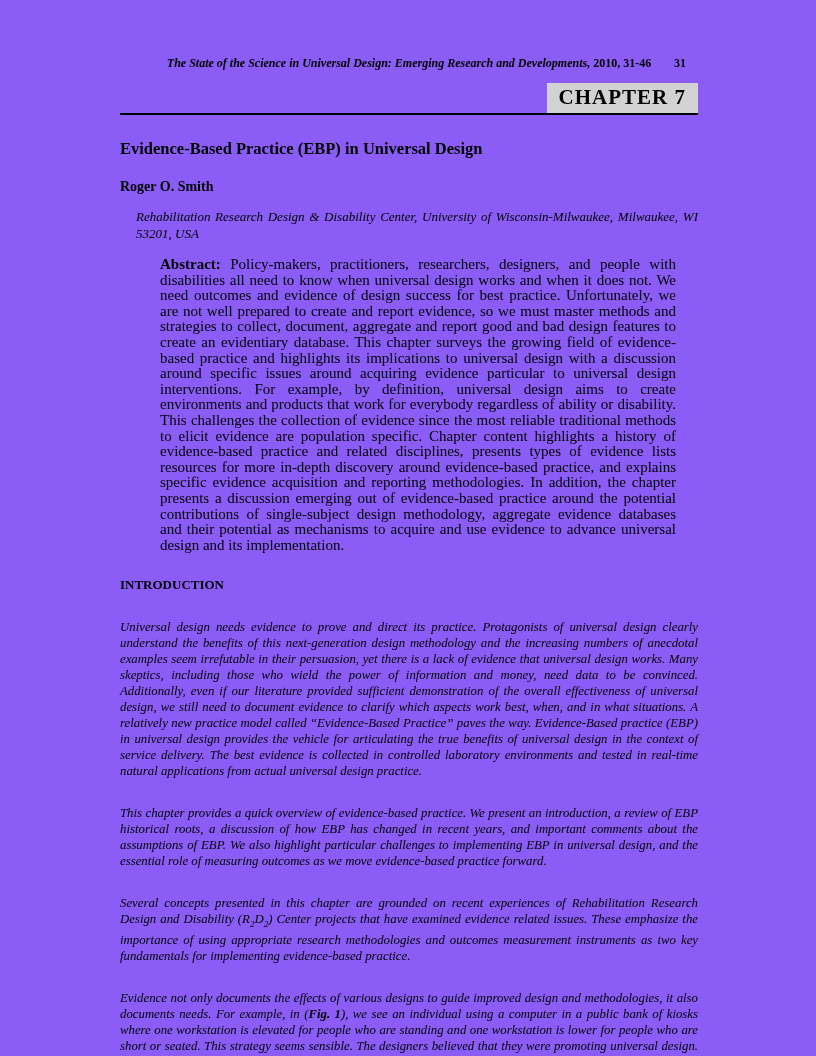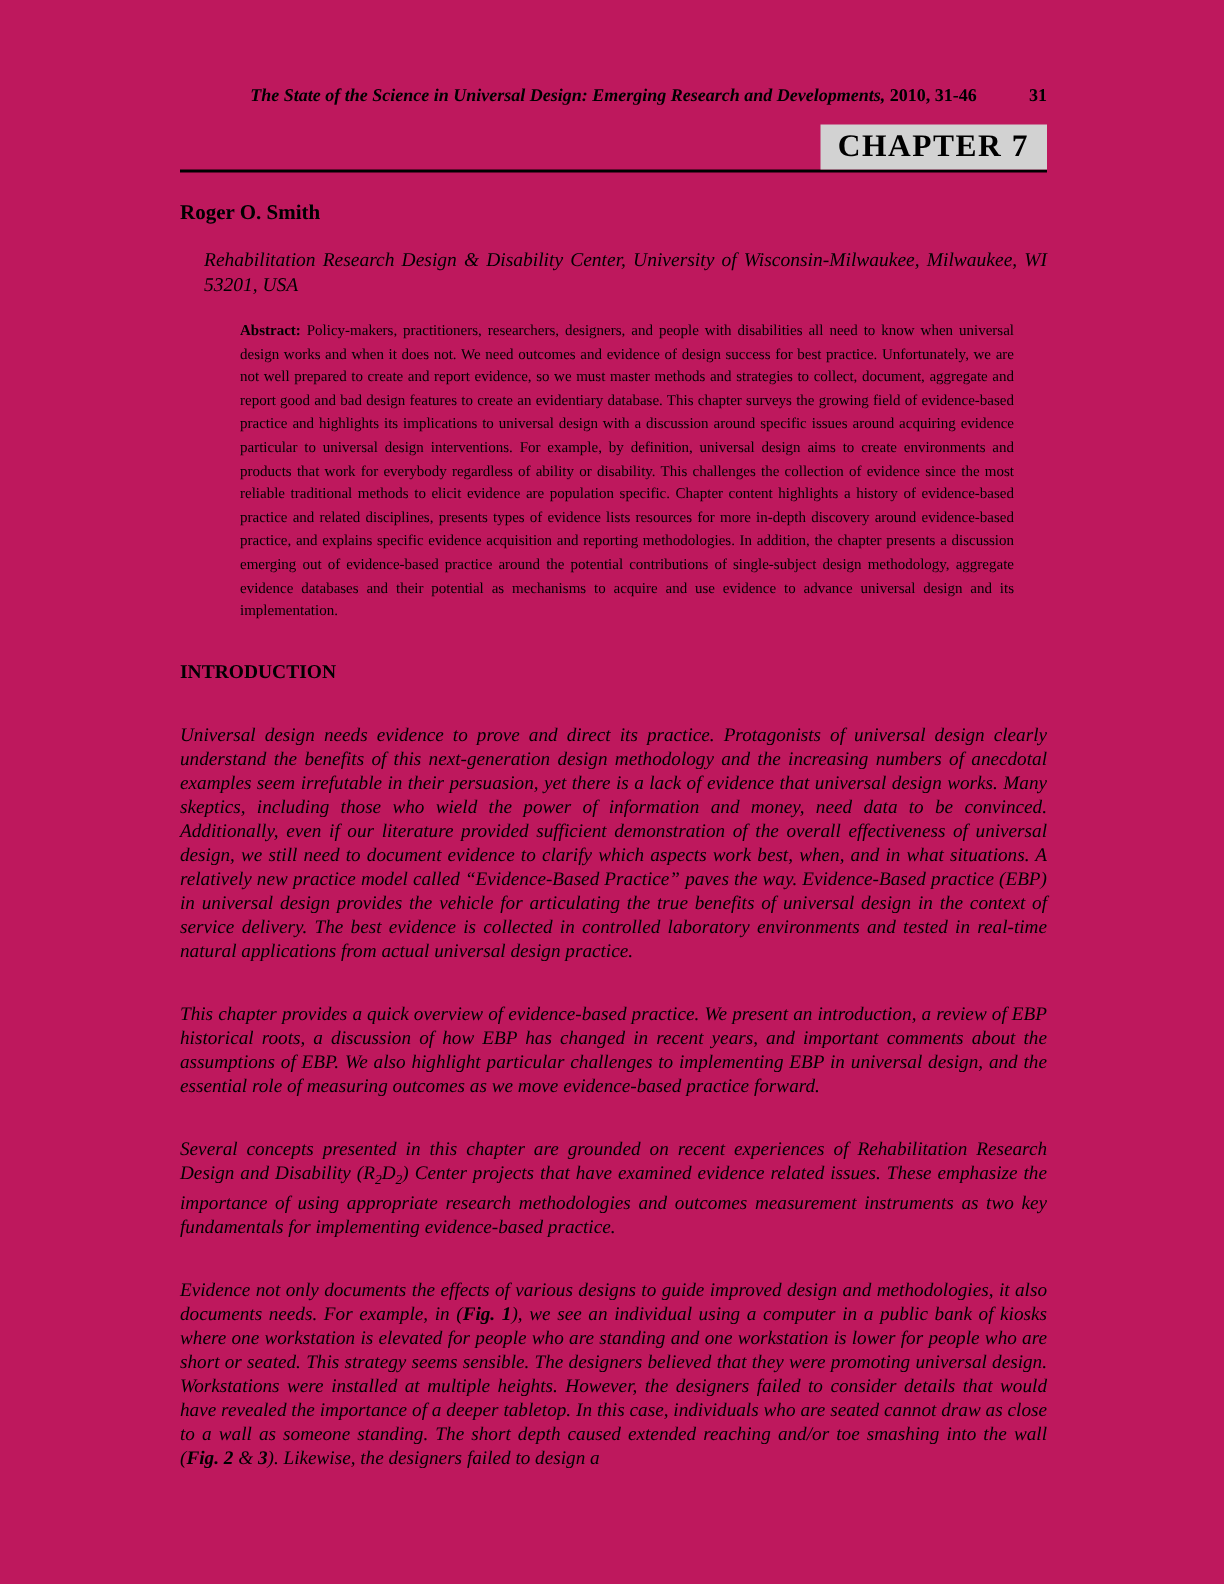--- a/index.html
+++ b/index.html
@@ -7,30 +7,30 @@
   body {
     width: 816px; height: 1056px;
     font-family: "Liberation Serif", "DejaVu Serif", serif;
     color: #000;
     overflow: hidden;
   }
   .page {
     width: 816px; height: 1056px;
     padding: 56px 118px 22px 120px;
     display: flex; flex-direction: column;
-    background: #be185d;
+    background: #8b5cf6;
   }
   .running-head {
     position: relative;
     font-size: 12px; font-weight: bold;
     text-align: center;
     line-height: 14px;
   }
   .rh-page {
-    position: absolute; right: 0; top: 0;
+    position: absolute; right: 12px; top: 0;
     font-weight: bold; font-style: normal;
   }
   .chapter-rule {
     margin-top: 13px;
     border-bottom: 2.5px solid #000;
     display: flex; justify-content: flex-end;
   }
   .chapter-badge {
     display: inline-block;
     background: #d2d2d2;
@@ -51,21 +51,21 @@
   .affiliation {
     margin-top: 13px;
     font-size: 13px; font-style: italic;
     line-height: 17px;
     text-align: justify;
     margin-left: 16px;
   }
   .abstract {
     margin-top: 15px;
     padding-left: 40px; padding-right: 22px;
-    font-size: 10px;
+    font-size: 15px;
     line-height: 15.6px;
     text-align: justify;
   }
   .section-heading {
     margin-top: 24px;
     font-size: 13px; font-weight: bold;
     line-height: 16px;
   }
   .body-para {
     margin-top: 26px;
@@ -90,20 +90,21 @@
 
   <header class="running-head">
     <span class="rh-title"><span style="font-weight: bold; font-style: italic;">The State of the Science in Universal Design: Emerging Research and Developments,</span><span style="font-weight: bold;"> 2010, 31-46</span></span>
     <span class="rh-page">31</span>
   </header>
 
   <div class="chapter-rule">
     <span class="chapter-badge">CHAPTER 7</span>
   </div>
 
+  <h1 class="title">Evidence-Based Practice (EBP) in Universal Design</h1>
 
   <div class="author">Roger O. Smith</div>
 
   <div class="affiliation">Rehabilitation Research Design &amp; Disability Center, University of Wisconsin-Milwaukee, Milwaukee, WI 53201, USA</div>
 
   <div class="abstract"><span style="font-weight: bold;">Abstract: </span><span>Policy-makers, practitioners, researchers, designers, and people with disabilities all need to know when universal design works and when it does not. We need outcomes and evidence of design success for best practice. Unfortunately, we are not well prepared to create and report evidence, so we must master methods and strategies to collect, document, aggregate and report good and bad design features to create an evidentiary database. This chapter surveys the growing field of evidence-based practice and highlights its implications to universal design with a discussion around specific issues around acquiring evidence particular to universal design interventions. For example, by definition, universal design aims to create environments and products that work for everybody regardless of ability or disability. This challenges the collection of evidence since the most reliable traditional methods to elicit evidence are population specific. Chapter content highlights a history of evidence-based practice and related disciplines, presents types of evidence lists resources for more in-depth discovery around evidence-based practice, and explains specific evidence acquisition and reporting methodologies. In addition, the chapter presents a discussion emerging out of evidence-based practice around the potential contributions of single-subject design methodology, aggregate evidence databases and their potential as mechanisms to acquire and use evidence to advance universal design and its implementation.</span></div>
 
   <h2 class="section-heading">INTRODUCTION</h2>
 
   <p class="body-para"><span>Universal design needs evidence to prove and direct its practice. Protagonists of universal design clearly understand the benefits of this next-generation design methodology and the increasing numbers of anecdotal examples seem irrefutable in their persuasion, yet there is a lack of evidence that universal design works. Many skeptics, including those who wield the power of information and money, need data to be convinced. Additionally, even if our literature provided sufficient demonstration of the overall effectiveness of universal design, we still need to document evidence to clarify which aspects work best, when, and in what situations. A relatively new practice model called “Evidence-Based Practice” paves the way. Evidence-Based practice (EBP) in universal design provides the vehicle for articulating the true benefits of universal design in the context of service delivery. The best evidence is collected in controlled laboratory environments and tested in real-time natural applications from actual universal design practice.</span></p>

